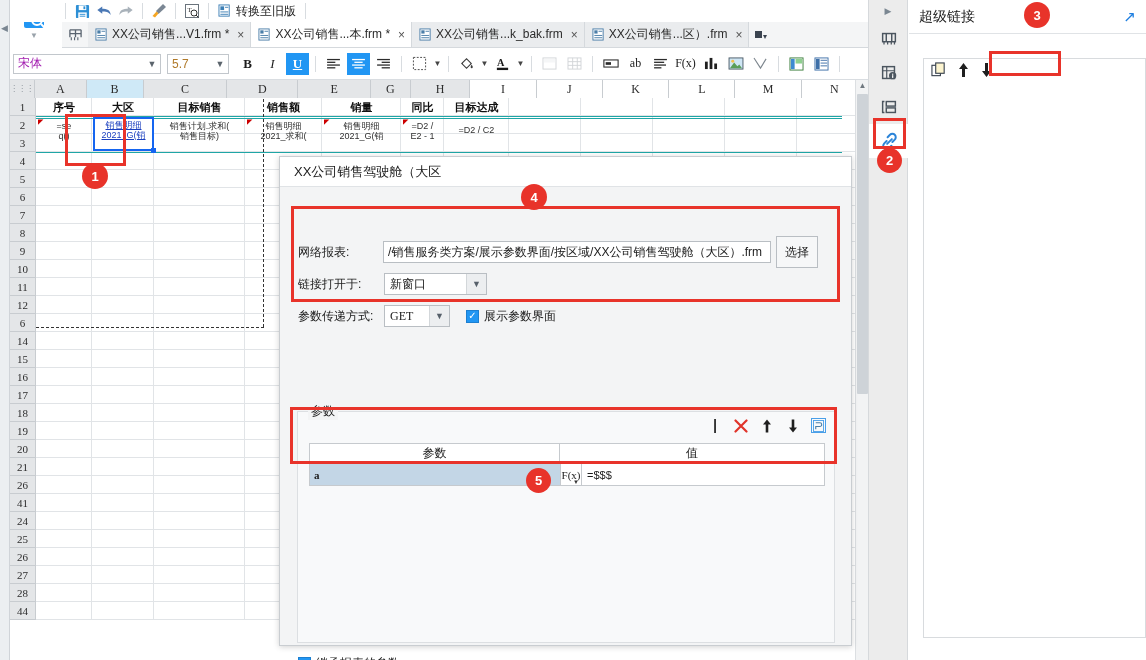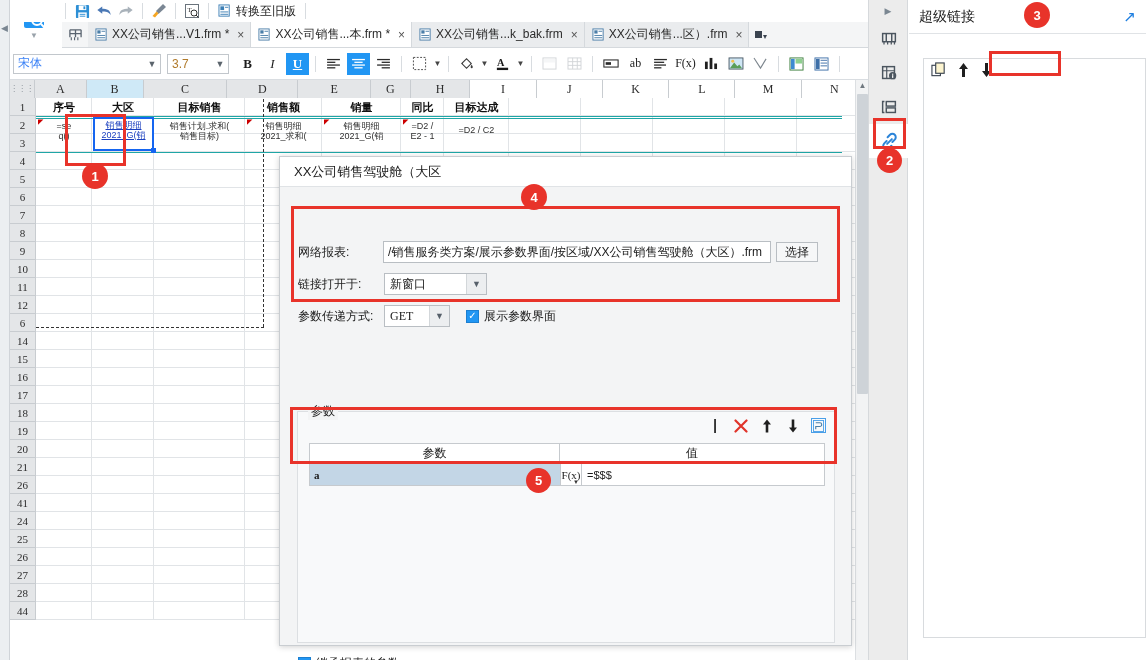--- a/index.html
+++ b/index.html
@@ -74,21 +74,21 @@
   
   .formatbar {
     position: absolute; left: 10px; top: 48px; width: 858px; height: 32px;
     background: #ffffff; border-bottom: 1px solid #d9dde1;
     display: flex; align-items: center; padding-left: 3px;
   }
   .combo {
     display: flex; align-items: center; height: 20px;
     border: 1px solid #c2c7cc; background: #fff;
   }
-  .combo .cval { padding: 0 4px; font-size: 12px; color: #3b82f6; white-space: nowrap; }
+  .combo .cval { padding: 0 4px; font-size: 12px; color: #a21caf; white-space: nowrap; }
   .combo .carrow {
     width: 16px; height: 18px; display: flex; align-items: center; justify-content: center;
     color: #5b646c; font-size: 9px; border-left: 0px;
   }
   .fb-btn {
     width: 23px; height: 22px; display: flex; align-items: center; justify-content: center;
     font-size: 13px; color: #1c1c1c; margin: 0 1px;
   }
   .fb-btn.sel { background: #2196f3; color: #fff; }
   .fb-btn.bold { font-weight: bold; font-family: "Liberation Serif", serif; }
@@ -224,21 +224,21 @@
   .frm-row { display: flex; align-items: center; height: 26px; margin-bottom: 6px; }
   .frm-label {
     width: 86px; font-size: 12px; color: #1b1b1b; text-align: left;
   }
   .txtinput {
     height: 22px; border: 1px solid #b9bec3; background: #fff;
     font-size: 12px; color: #1b1b1b; padding: 0 4px; line-height: 20px;
     display: flex; align-items: center; overflow: hidden; white-space: nowrap;
   }
   .btn-sm {
-    height: 20px; min-width: 42px; border: 1px solid #b9bec3; background: #f6f7f8;
+    height: 32px; min-width: 42px; border: 1px solid #b9bec3; background: #f6f7f8;
     display: flex; align-items: center; justify-content: center;
     font-size: 12px; color: #1b1b1b; margin-left: 5px;
   }
   .selectbox {
     height: 22px; border: 1px solid #b9bec3; background: #fff;
     display: flex; align-items: center; font-size: 12px; color: #1b1b1b;
   }
   .selectbox .sv { padding: 0 5px; flex: 1; white-space: nowrap; }
   .selectbox .sa {
     width: 20px; height: 20px; background: #eceef0; border-left: 1px solid #d3d7da;
@@ -431,21 +431,21 @@
     </div>
   </div>
 
   <div class="formatbar">
     <div class="combo" style="width:148px">
       <span class="cval" style="flex:1">宋体</span>
       <span class="carrow">▼</span>
     </div>
     <div style="width:6px"></div>
     <div class="combo" style="width:62px">
-      <span class="cval" style="flex:1;color:#b07a2a">3.7</span>
+      <span class="cval" style="flex:1;color:#b07a2a">5.7</span>
       <span class="carrow">▼</span>
     </div>
     <div style="width:6px"></div>
     <div class="fb-btn bold">B</div>
     <div class="fb-btn ital">I</div>
     <div class="fb-btn sel" style="text-decoration:underline;font-family:'Liberation Serif',serif;font-weight:bold">U</div>
     <div class="tb-sep"></div>
     <div class="fb-btn">
       <svg width="15" height="11" viewBox="0 0 16 12">
         <rect x="1" y="1" width="14" height="1.4" fill="#2b2b2b"></rect>

